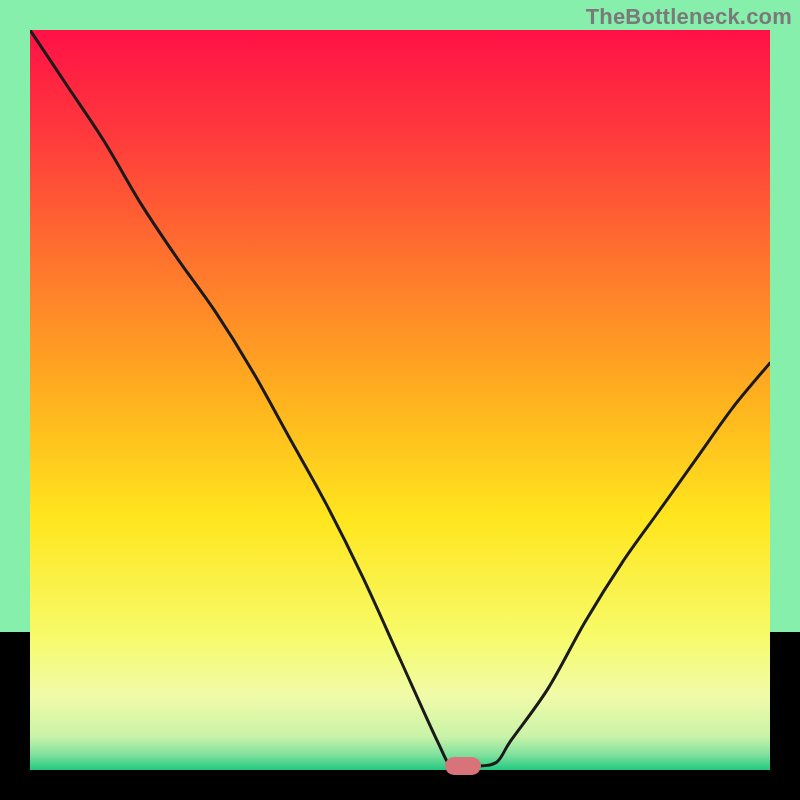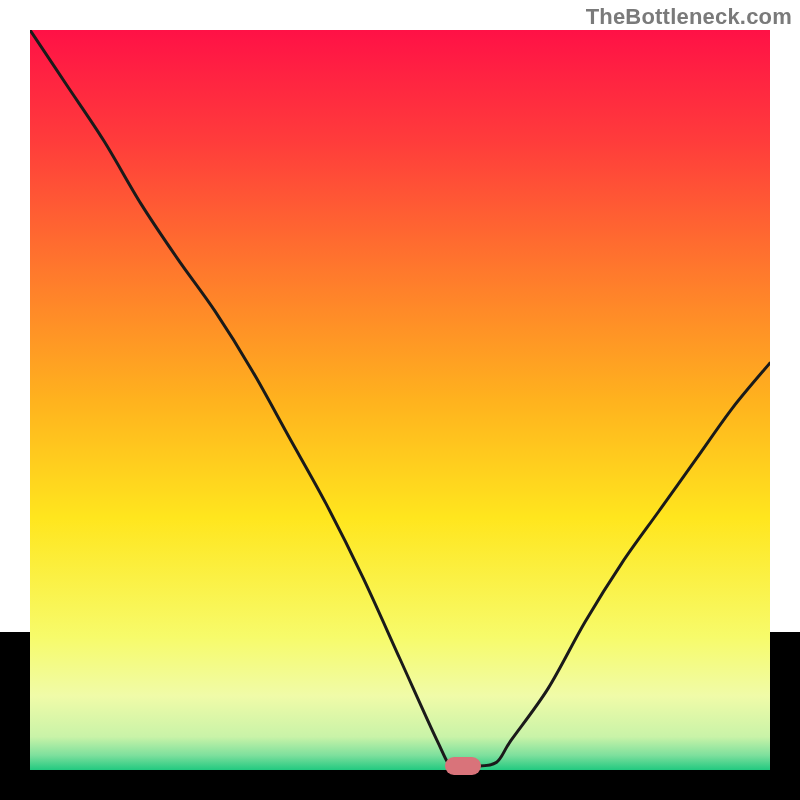--- a/index.html
+++ b/index.html
@@ -8,21 +8,21 @@
     width: 800px;
     height: 800px;
     background: #000;
     overflow: hidden;
     font-family: Arial, Helvetica, sans-serif;
   }
   .frame {
     position: relative;
     width: 800px;
     height: 632px;
-    background: #ffffff;
+    background: #86efac;
   }
   .watermark {
     position: absolute;
     top: 4px;
     right: 8px;
     color: #7a7a7a;
     font-size: 22px;
     font-weight: 600;
     letter-spacing: 0.2px;
     z-index: 30;

